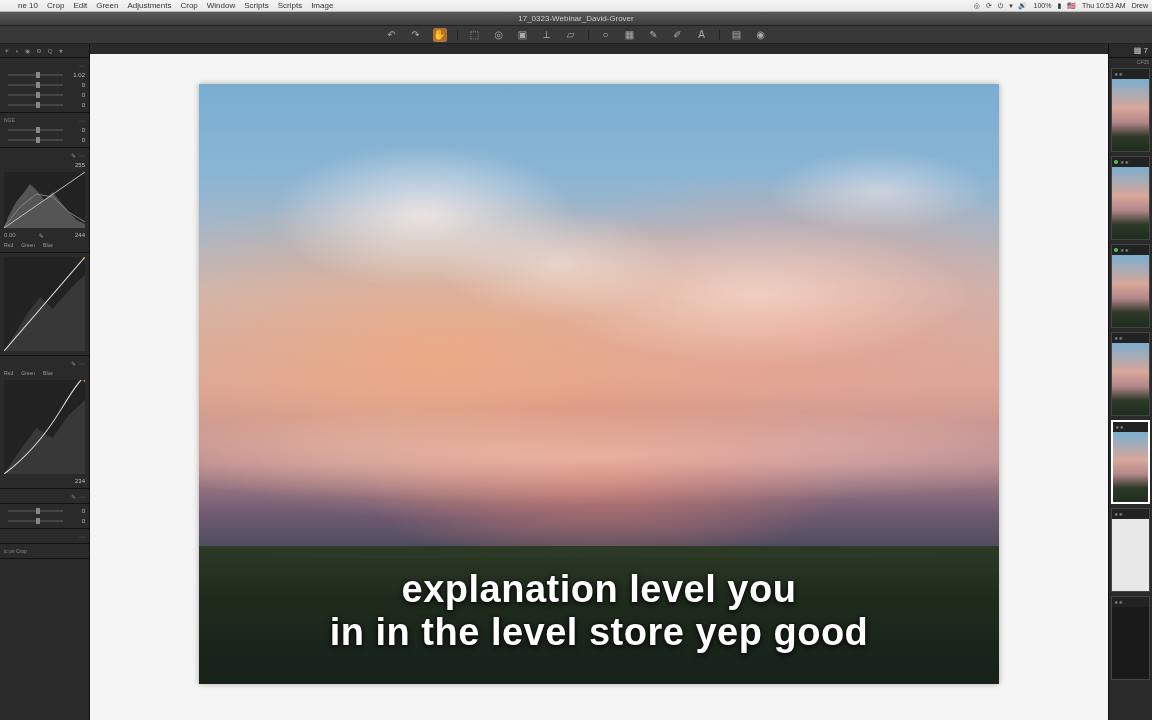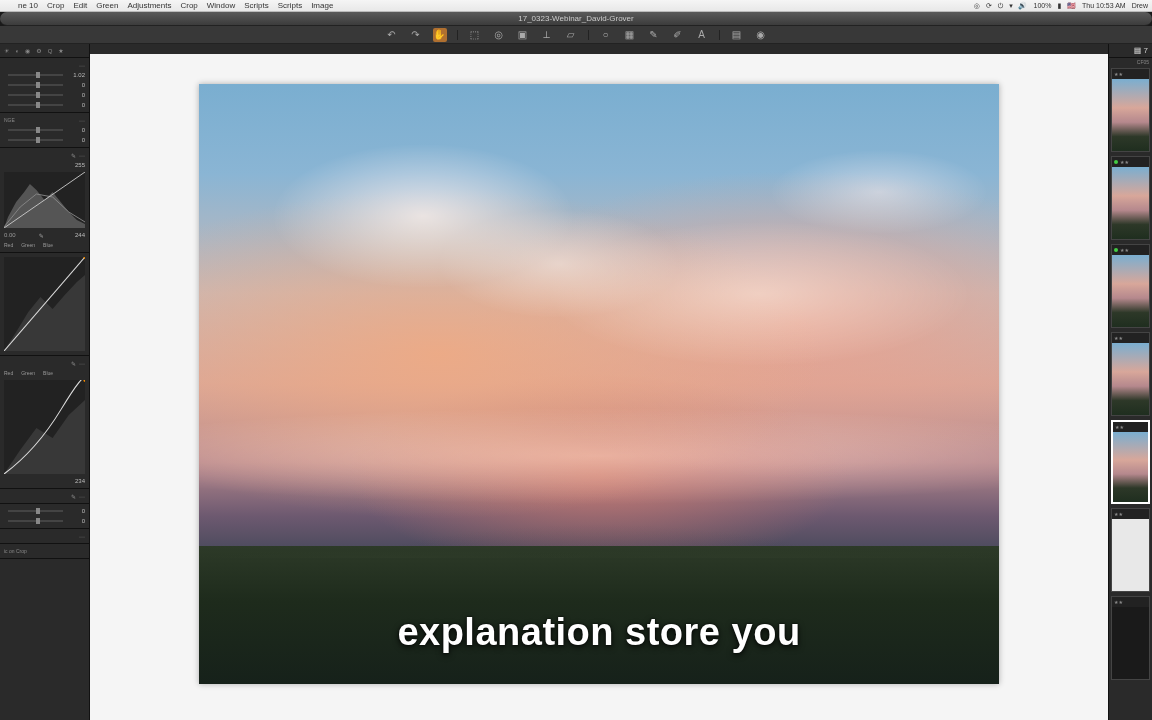--- a/index.html
+++ b/index.html
@@ -4,21 +4,21 @@
 <style>
   *{margin:0;padding:0;box-sizing:border-box;font-family:-apple-system,BlinkMacSystemFont,"Helvetica Neue",sans-serif;}
   body{width:1152px;height:720px;background:#1a1a1a;overflow:hidden;position:relative;}
   
   .menubar{height:12px;background:linear-gradient(#f5f5f5,#e8e8e8);display:flex;align-items:center;font-size:8px;color:#333;position:relative;border-bottom:1px solid #bbb;}
   .menubar .left{display:flex;gap:9px;padding-left:18px;}
   .menubar .left span{cursor:default;}
   .menubar .right{position:absolute;right:4px;display:flex;gap:6px;align-items:center;}
   .menubar .right span{font-size:7px;}
   
-  .titlebar{height:14px;background:linear-gradient(#5a5a5a,#3c3c3c);display:flex;align-items:center;justify-content:center;font-size:8px;color:#ccc;border-bottom:1px solid #222;border-radius:7px;}
+  .titlebar{height:14px;background:linear-gradient(#5a5a5a,#3c3c3c);display:flex;align-items:center;justify-content:center;font-size:8px;color:#ccc;border-bottom:1px solid #222;}
   
   .toolbar{height:18px;background:#383838;display:flex;align-items:center;justify-content:center;gap:10px;border-bottom:1px solid #222;}
   .toolbar .tool{width:14px;height:14px;display:flex;align-items:center;justify-content:center;color:#aaa;font-size:10px;cursor:pointer;}
   .toolbar .tool.active{background:#b07030;border-radius:2px;}
   .toolbar .sep{width:1px;height:10px;background:#222;}
   
   .main{display:flex;height:676px;}
   
   .left-panel{width:90px;background:#2a2a2a;border-right:1px solid #111;overflow:hidden;font-size:6px;color:#999;}
   .left-panel .tabrow{height:14px;display:flex;align-items:center;gap:6px;padding:0 4px;border-bottom:1px solid #111;}
@@ -287,21 +287,22 @@
   </div>
 
   <div class="viewer">
     <div class="viewer-header"></div>
     <div class="canvas-wrap">
       <div class="photo">
         <div class="sky"></div>
         <div class="clouds"></div>
         <div class="ground"></div>
         <div class="caption">
-          <div class="l1">explanation store you</div>
+          <div class="l1">explanation level you</div>
+          <div class="l2">in in the level store yep good</div>
         </div>
       </div>
     </div>
   </div>
 
   <div class="right-panel">
     <div class="hdr"><span>▦</span>&nbsp;<span>7</span></div>
     <div class="label">CF05</div>
     <div class="thumbs" id="thumbs">
         <div class="thumb">

